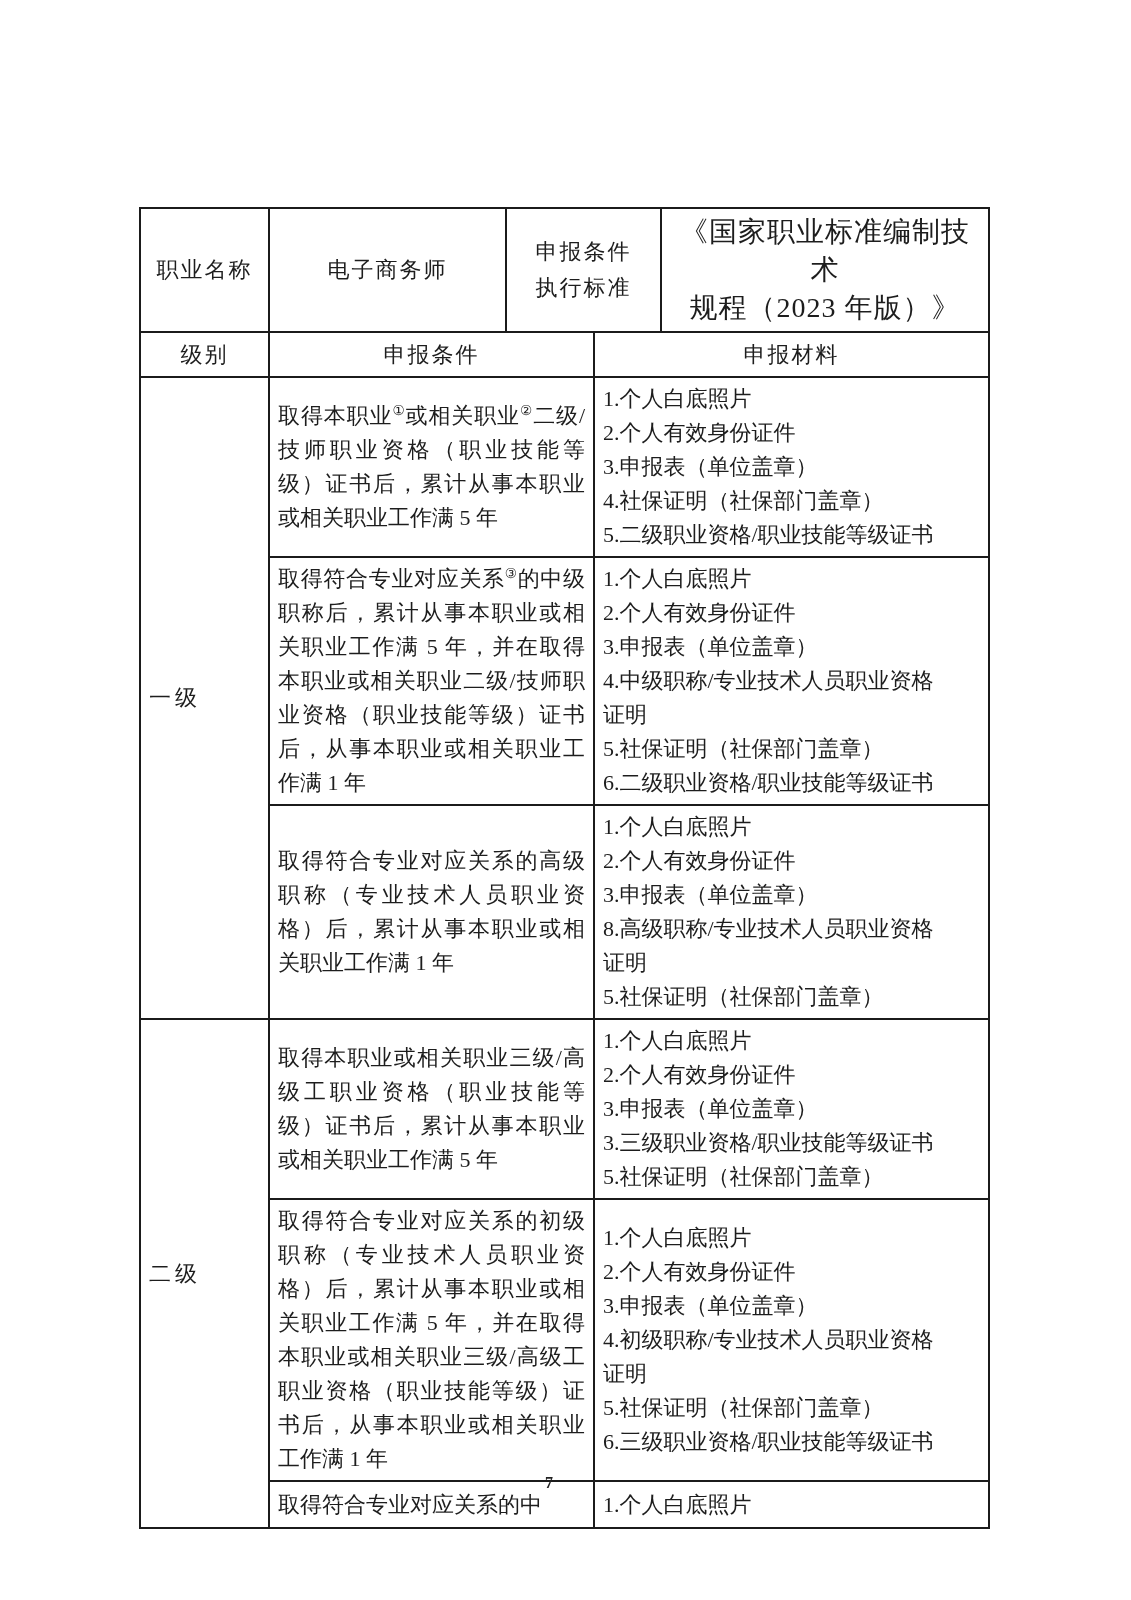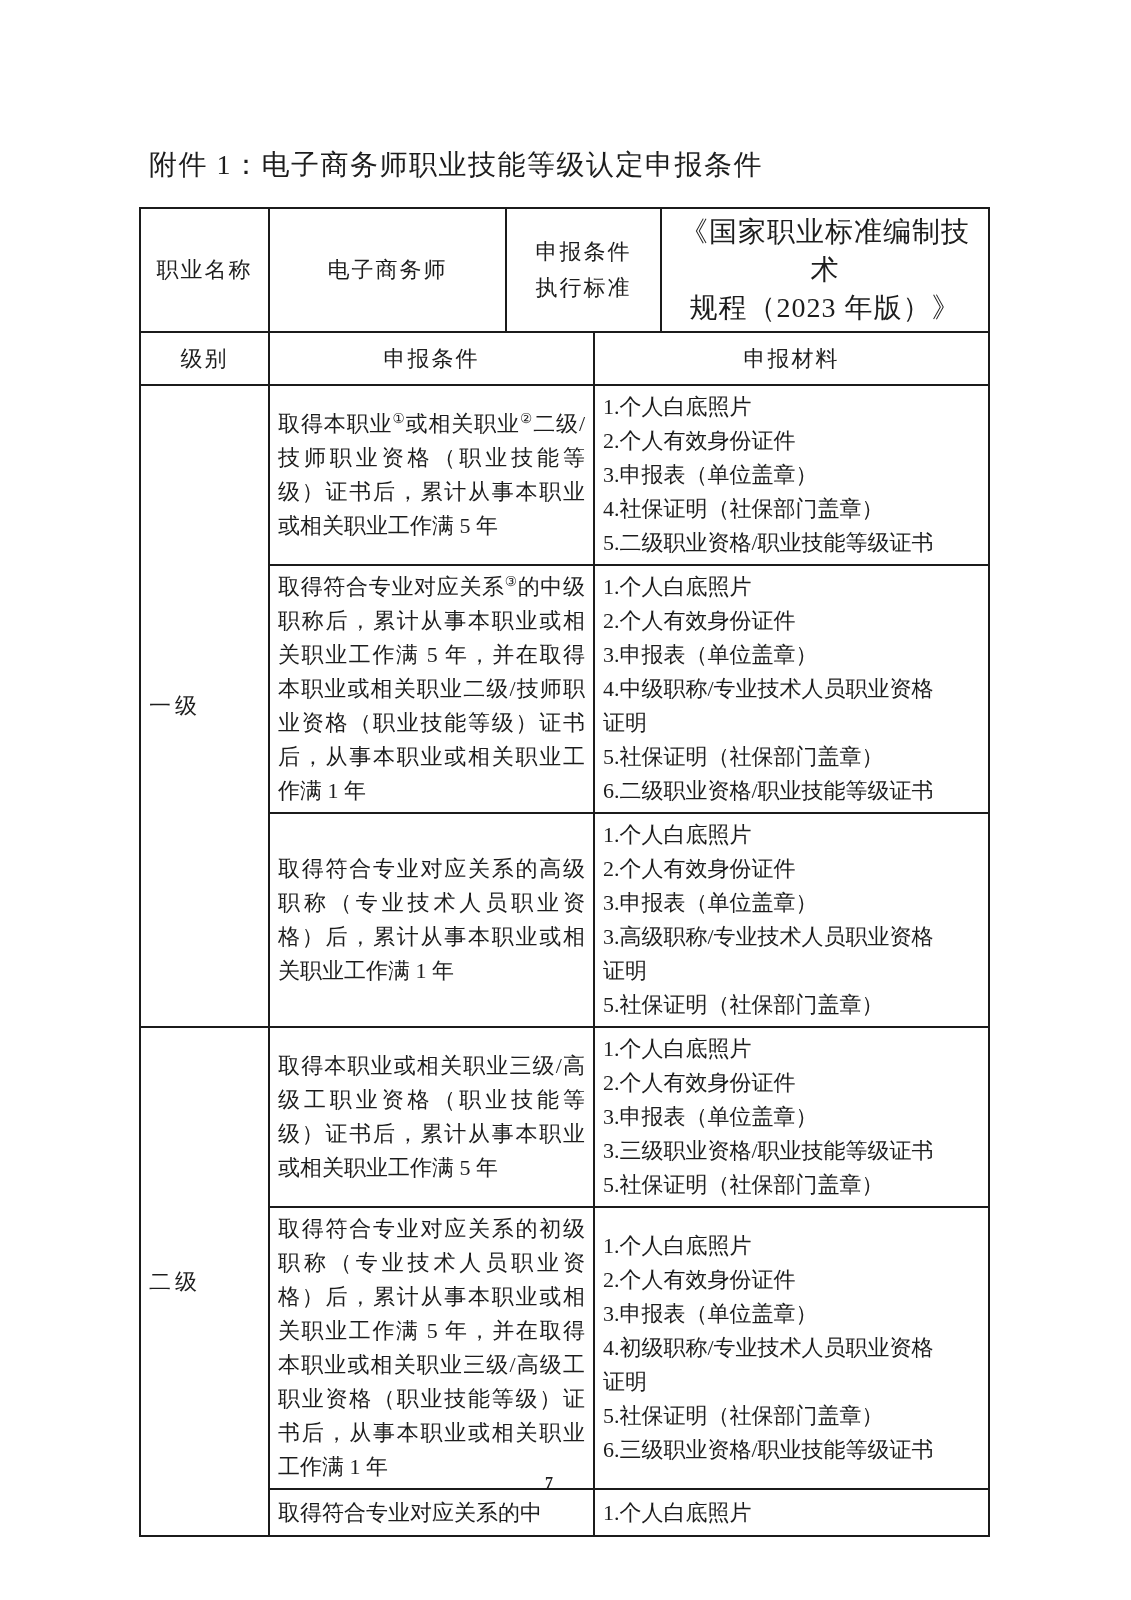--- a/index.html
+++ b/index.html
@@ -31,21 +31,21 @@
   }
   table.cert-table td {
     border: 2px solid #1b1b1b;
     vertical-align: middle;
     font-size: 22px;
     line-height: 34px;
     padding: 4px 8px;
     overflow: hidden;
   }
   tr.r-h1 { height: 75px; border-radius: 20px; }
-  tr.r-h2 { height: 53px; padding-left: 20px; }
+  tr.r-h2 { height: 45px; padding-left: 20px; }
   tr.r-b1 { height: 173px; }
   tr.r-b2 { height: 243px; border-radius: 25px; }
   tr.r-b3 { height: 206px; }
   tr.r-b4 { height: 169px; }
   tr.r-b5 { height: 278px; }
   tr.r-b6 { height: 47px; margin-left: 27px; }
   td.hcell {
     text-align: center;
     font-size: 23px;
     letter-spacing: 2px;
@@ -75,21 +75,20 @@
     font-size: 16px;
     font-weight: bold;
     color: #222;
   }
 </style>
 </head>
 <body>
 
 <div class="page">
 
-  <div class="doc-title">附件 1：电子商务师职业技能等级认定申报条件</div>
 
   <table class="cert-table">
     <colgroup>
       <col style="width:129px">
       <col style="width:237px">
       <col style="width:88px">
       <col style="width:67px">
       <col style="width:328px">
     </colgroup>
 
@@ -133,21 +132,21 @@
             <div class="mat-line">6.二级职业资格/职业技能等级证书</div>
           </td>
     </tr>
 
     <tr class="r-b3">
       <td class="cond-cell" colspan="2">取得符合专业对应关系的高级职称（专业技术人员职业资格）后，累计从事本职业或相关职业工作满 1 年</td>
       <td class="mats-cell" colspan="2">
             <div class="mat-line">1.个人白底照片</div>
             <div class="mat-line">2.个人有效身份证件</div>
             <div class="mat-line">3.申报表（单位盖章）</div>
-            <div class="mat-line">3.高级职称/专业技术人员职业资格
+            <div class="mat-line">8.高级职称/专业技术人员职业资格
 证明</div>
             <div class="mat-line">5.社保证明（社保部门盖章）</div>
           </td>
     </tr>
 
     <tr class="r-b4">
       <td class="level-cell" rowspan="3">二级</td>
       <td class="cond-cell" colspan="2">取得本职业或相关职业三级/高级工职业资格（职业技能等级）证书后，累计从事本职业或相关职业工作满 5 年</td>
       <td class="mats-cell" colspan="2">
             <div class="mat-line">1.个人白底照片</div>

